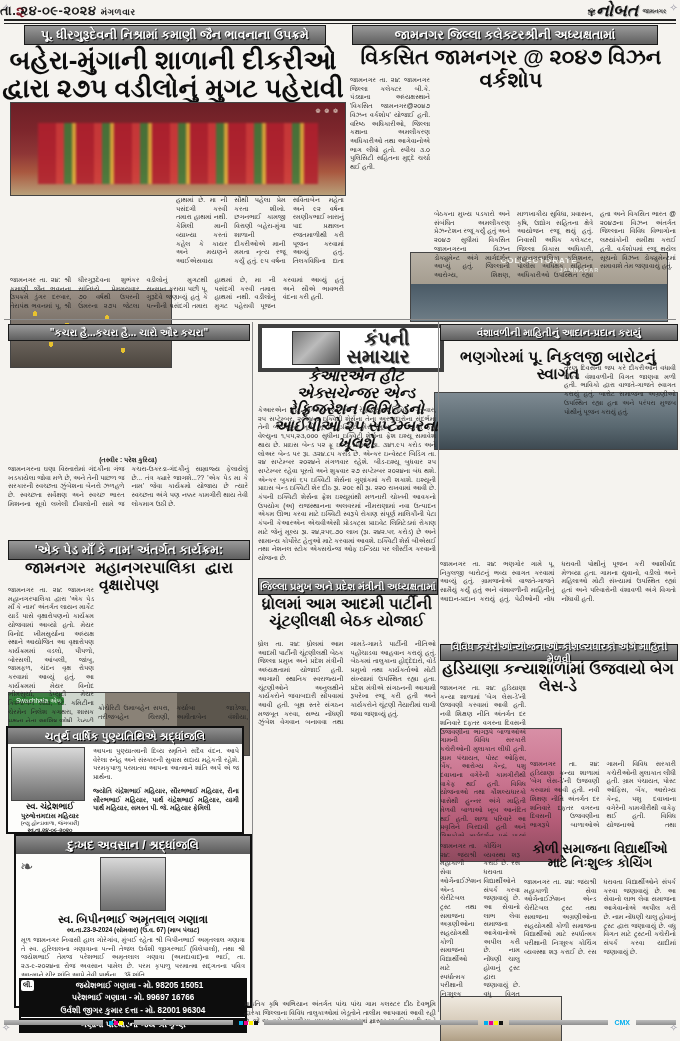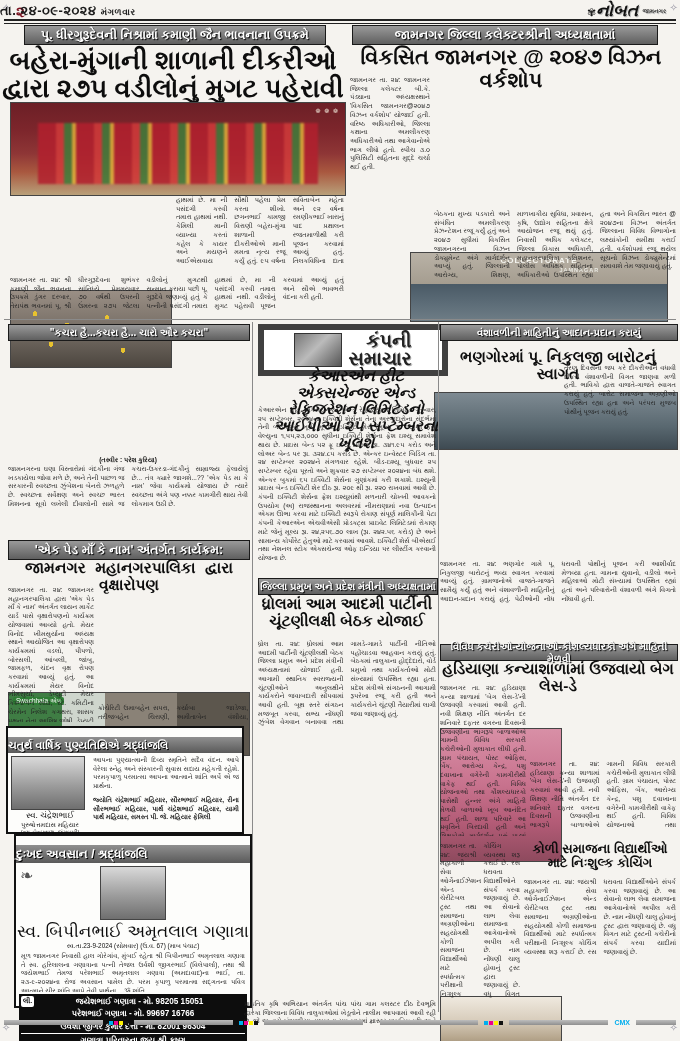--- a/index.html
+++ b/index.html
@@ -13,21 +13,21 @@
   .dateline small{font-size:9px;font-weight:bold;color:#222;}
   .masthead{font-style:italic;font-weight:bold;font-size:17px;color:#111;text-shadow:1px 1px 0 #bbb;}
   .masthead small{font-size:6px;font-style:normal;color:#333;vertical-align:middle;}
   .rule2{border-top:2px solid #222;border-bottom:1px solid #222;height:2px;}
   
   .bar{background:linear-gradient(#9a9a9a,#5f5f5f);border:1px solid #1a1a1a;color:#fff;
        font-weight:bold;text-align:center;display:flex;align-items:center;justify-content:center;
        text-shadow:1px 1px 1px #000;}
   .bar.lg{font-size:12.5px;height:18px;}
   .bar.sm{font-size:10px;height:15px;}
-  .boxbar{background:#fff;border:6px solid #404040;color:#222;font-weight:bold;text-align:center;
+  .boxbar{background:#fff;border:4px solid #404040;color:#222;font-weight:bold;text-align:center;
        display:flex;align-items:center;justify-content:center;}
   
   .hl{font-weight:bold;color:#0d0d0d;text-align:center;line-height:1.08;}
   .hl.xl{font-size:26px;}
   .hl.lg{font-size:21px;}
   .hl.md{font-size:15.5px;}
   .hl.sm{font-size:13px;}
   
   .body{font-size:6.6px;line-height:1.32;text-align:justify;color:#222;overflow:hidden;}
   .body.c2{column-count:2;column-gap:7px;}
@@ -51,22 +51,22 @@
        radial-gradient(6px 6px at 25% 70%,#e8c22e 40%,transparent 41%),
        radial-gradient(6px 6px at 70% 78%,#e8c22e 40%,transparent 41%);}
   .ph-collector{background:linear-gradient(180deg,#b9b2a6 0%,#a59d90 45%,#4a5a66 46%,#5d6d78 75%,#6e7d86 100%);}
   .ph-meeting{background:linear-gradient(180deg,#7e8a92,#596870 60%,#3e4a52);}
   .ph-garbage{background:linear-gradient(90deg,#3f7d44 0 22%,#cfd6cd 22% 40%,#8a8277 40% 70%,#5c564d 70% 100%);}
   .ph-pink{background:linear-gradient(180deg,#d88fa6 0%,#c9748f 40%,#b45c77 70%,#8e4a5e 100%);}
   .ph-saint{background:linear-gradient(180deg,#efe9df 0%,#d8cdbc 40%,#b7a78e 70%,#8a7a62 100%);}
   .ph-bw{background:linear-gradient(180deg,#d9d9d9,#9c9c9c 55%,#6f6f6f);}
   
   .adbox{border:2px solid #111;background:#fdfdfb;}
-  .adtitle{font-weight:bold;background:linear-gradient(#8f8f8f,#5a5a5a);color:#fff;text-shadow:1px 1px 0 #000;margin-top:9px;}
-  .adname{font-weight:normal;text-align:center;color:#0d0d0d;}
+  .adtitle{font-weight:bold;text-align:center;background:linear-gradient(#8f8f8f,#5a5a5a);color:#fff;text-shadow:1px 1px 0 #000;}
+  .adname{font-weight:bold;text-align:center;color:#0d0d0d;}
   .phonebox{background:#0d0d0d;color:#fff;font-weight:bold;font-size:8.2px;text-align:center;line-height:1.5;}
   .phonefoot{background:#0d0d0d;color:#fff;font-weight:bold;font-size:8.5px;text-align:center;border-top:1px solid #fff;}
   .vline{position:absolute;width:1px;background:#8a8a8a;}
   .hline{position:absolute;height:1px;background:#8a8a8a;}
   
   .footbar{position:absolute;display:flex;align-items:center;gap:6px;}
   .strip{height:5px;background:linear-gradient(#bdbdbd,#8f8f8f);flex:1;}
   .dots{display:flex;gap:1px;}
   .dots i{width:4px;height:4px;display:block;}
   .d-c{background:#00aeef;} .d-m{background:#ec008c;} .d-y{background:#fff200;} .d-k{background:#111;}
@@ -164,21 +164,21 @@
     </div>
   </div>
 
   <div class="abs adbox" style="left:14px;top:834px;width:234px;height:170px;">
     <div class="adtitle" style="font-size:12px;height:18px;line-height:18px;">દુઃખદ અવસાન / શ્રદ્ધાંજલિ</div>
     <div style="display:flex;padding:3px 4px 0 4px;align-items:flex-start;">
       <div style="font-size:16px;color:#555;width:22px;">❧</div>
       <div class="photo ph-bw" style="width:64px;height:52px;margin:0 auto;"></div>
       <div style="width:22px;"></div>
     </div>
-    <div class="adname" style="font-size:17px;margin-top:2px;">સ્વ. બિપીનભાઈ અમૃતલાલ ગણાત્રા</div>
+    <div class="adname" style="font-size:11px;margin-top:2px;">સ્વ. બિપીનભાઈ અમૃતલાલ ગણાત્રા</div>
     <div class="adname" style="font-size:6.4px;">સ્વ.તા.23-9-2024 (સોમવાર) (ઉ.વ. 67) (માબ પંચાટ)</div>
     <div class="body" style="margin:2px 5px;height:40px;">મૂળ જામનગર નિવાસી હાલ ગોરેગાંવ, મુંબઈ રહેતા શ્રી બિપીનભાઈ અમૃતલાલ ગણાત્રા તે સ્વ. હરિલાલના ગણાત્રાના પત્ની તેજલ ઉર્વશી જીગરભાઈ (વિલેપાર્લા), તથા શ્રી જયેશભાઈ તેમજ પરેશભાઈ અમૃતલાલ ગણાત્રા (અમદાવાદ)ના ભાઈ, તા. ૨૩-૯-૨૦૨૪ના રોજ અવસાન પામેલ છે. પરમ કૃપાળુ પરમાત્મા સદ્ગતના પવિત્ર આત્માને ચીર શાંતિ આપે તેવી પ્રાર્થના... ૐ શાંતિ</div>
     <div class="phonebox" style="margin:0 3px;padding:2px;">
       <span style="float:left;background:#fff;color:#000;font-size:7px;padding:0 2px;border-radius:2px;">લી.</span>
       <div>જયેશભાઈ ગણાત્રા - મો. 98205 15051</div>
       <div>પરેશભાઈ ગણાત્રા - મો. 99697 16766</div>
       <div>ઉર્વશી જીગર કુમાર દત્તા - મો. 82001 96304</div>
       <div class="phonefoot">ગણાત્રા પરિવારના જય શ્રી કૃષ્ણ</div>
     </div>
   </div>

